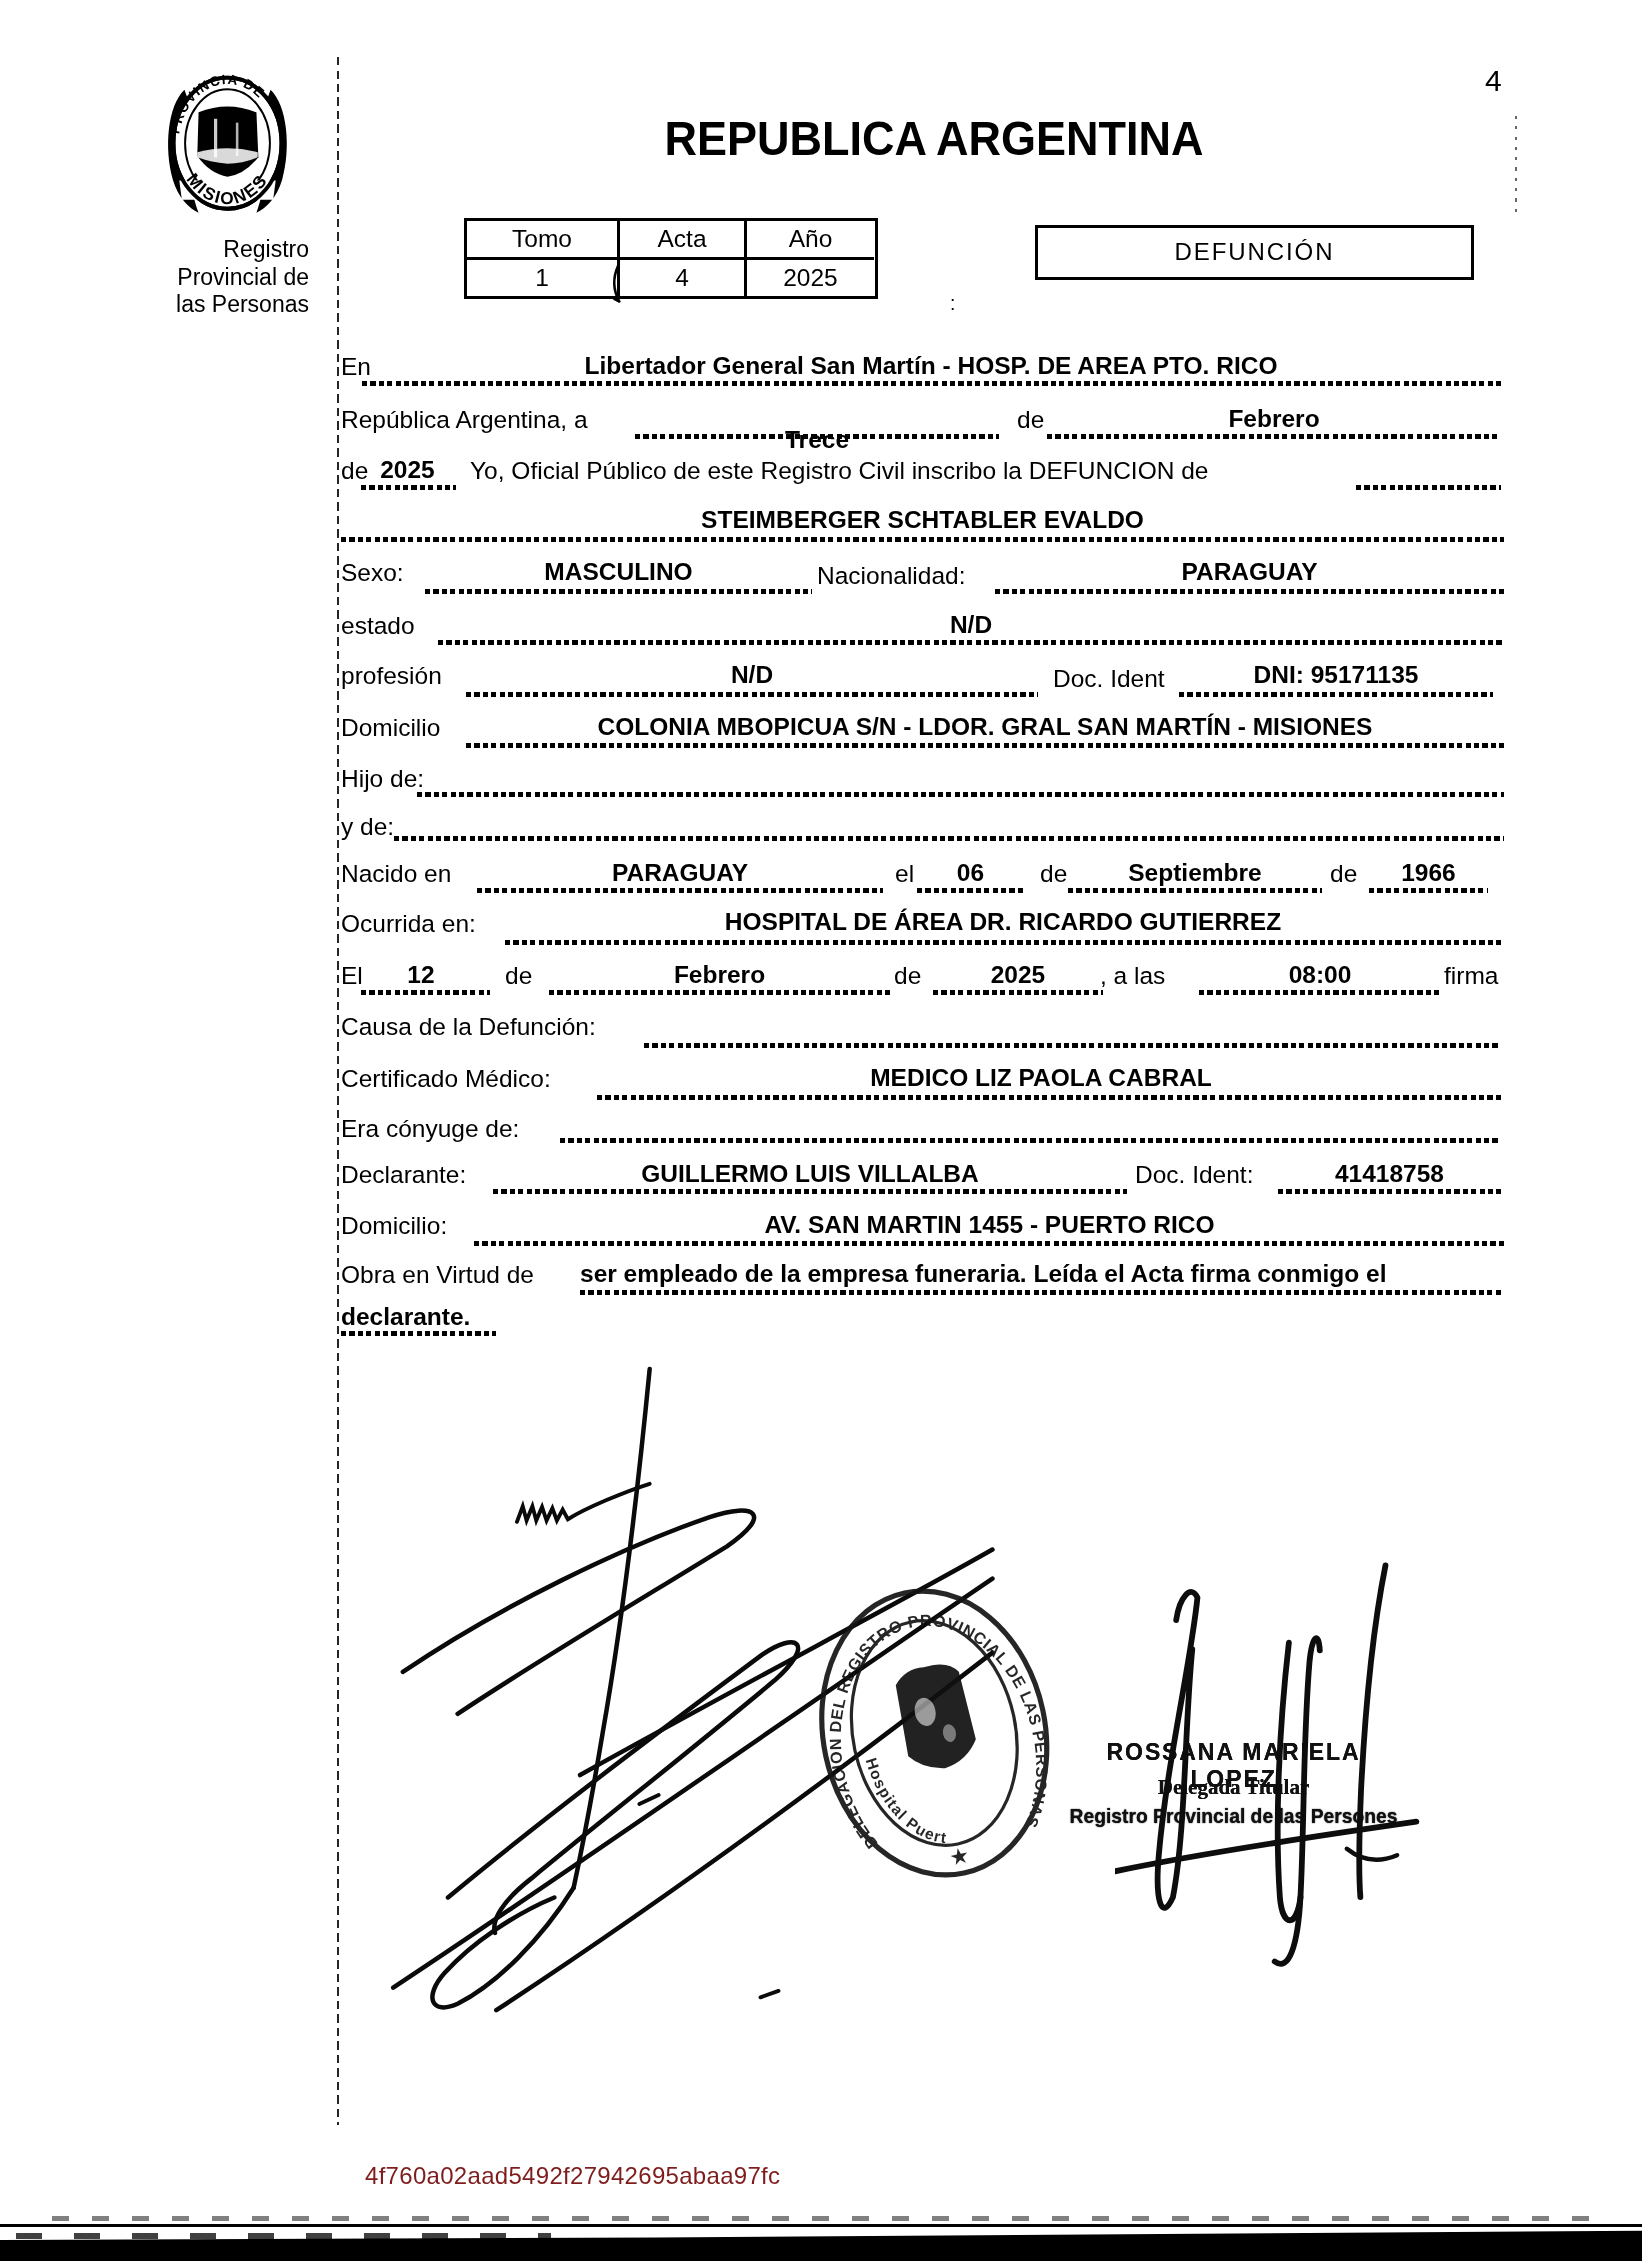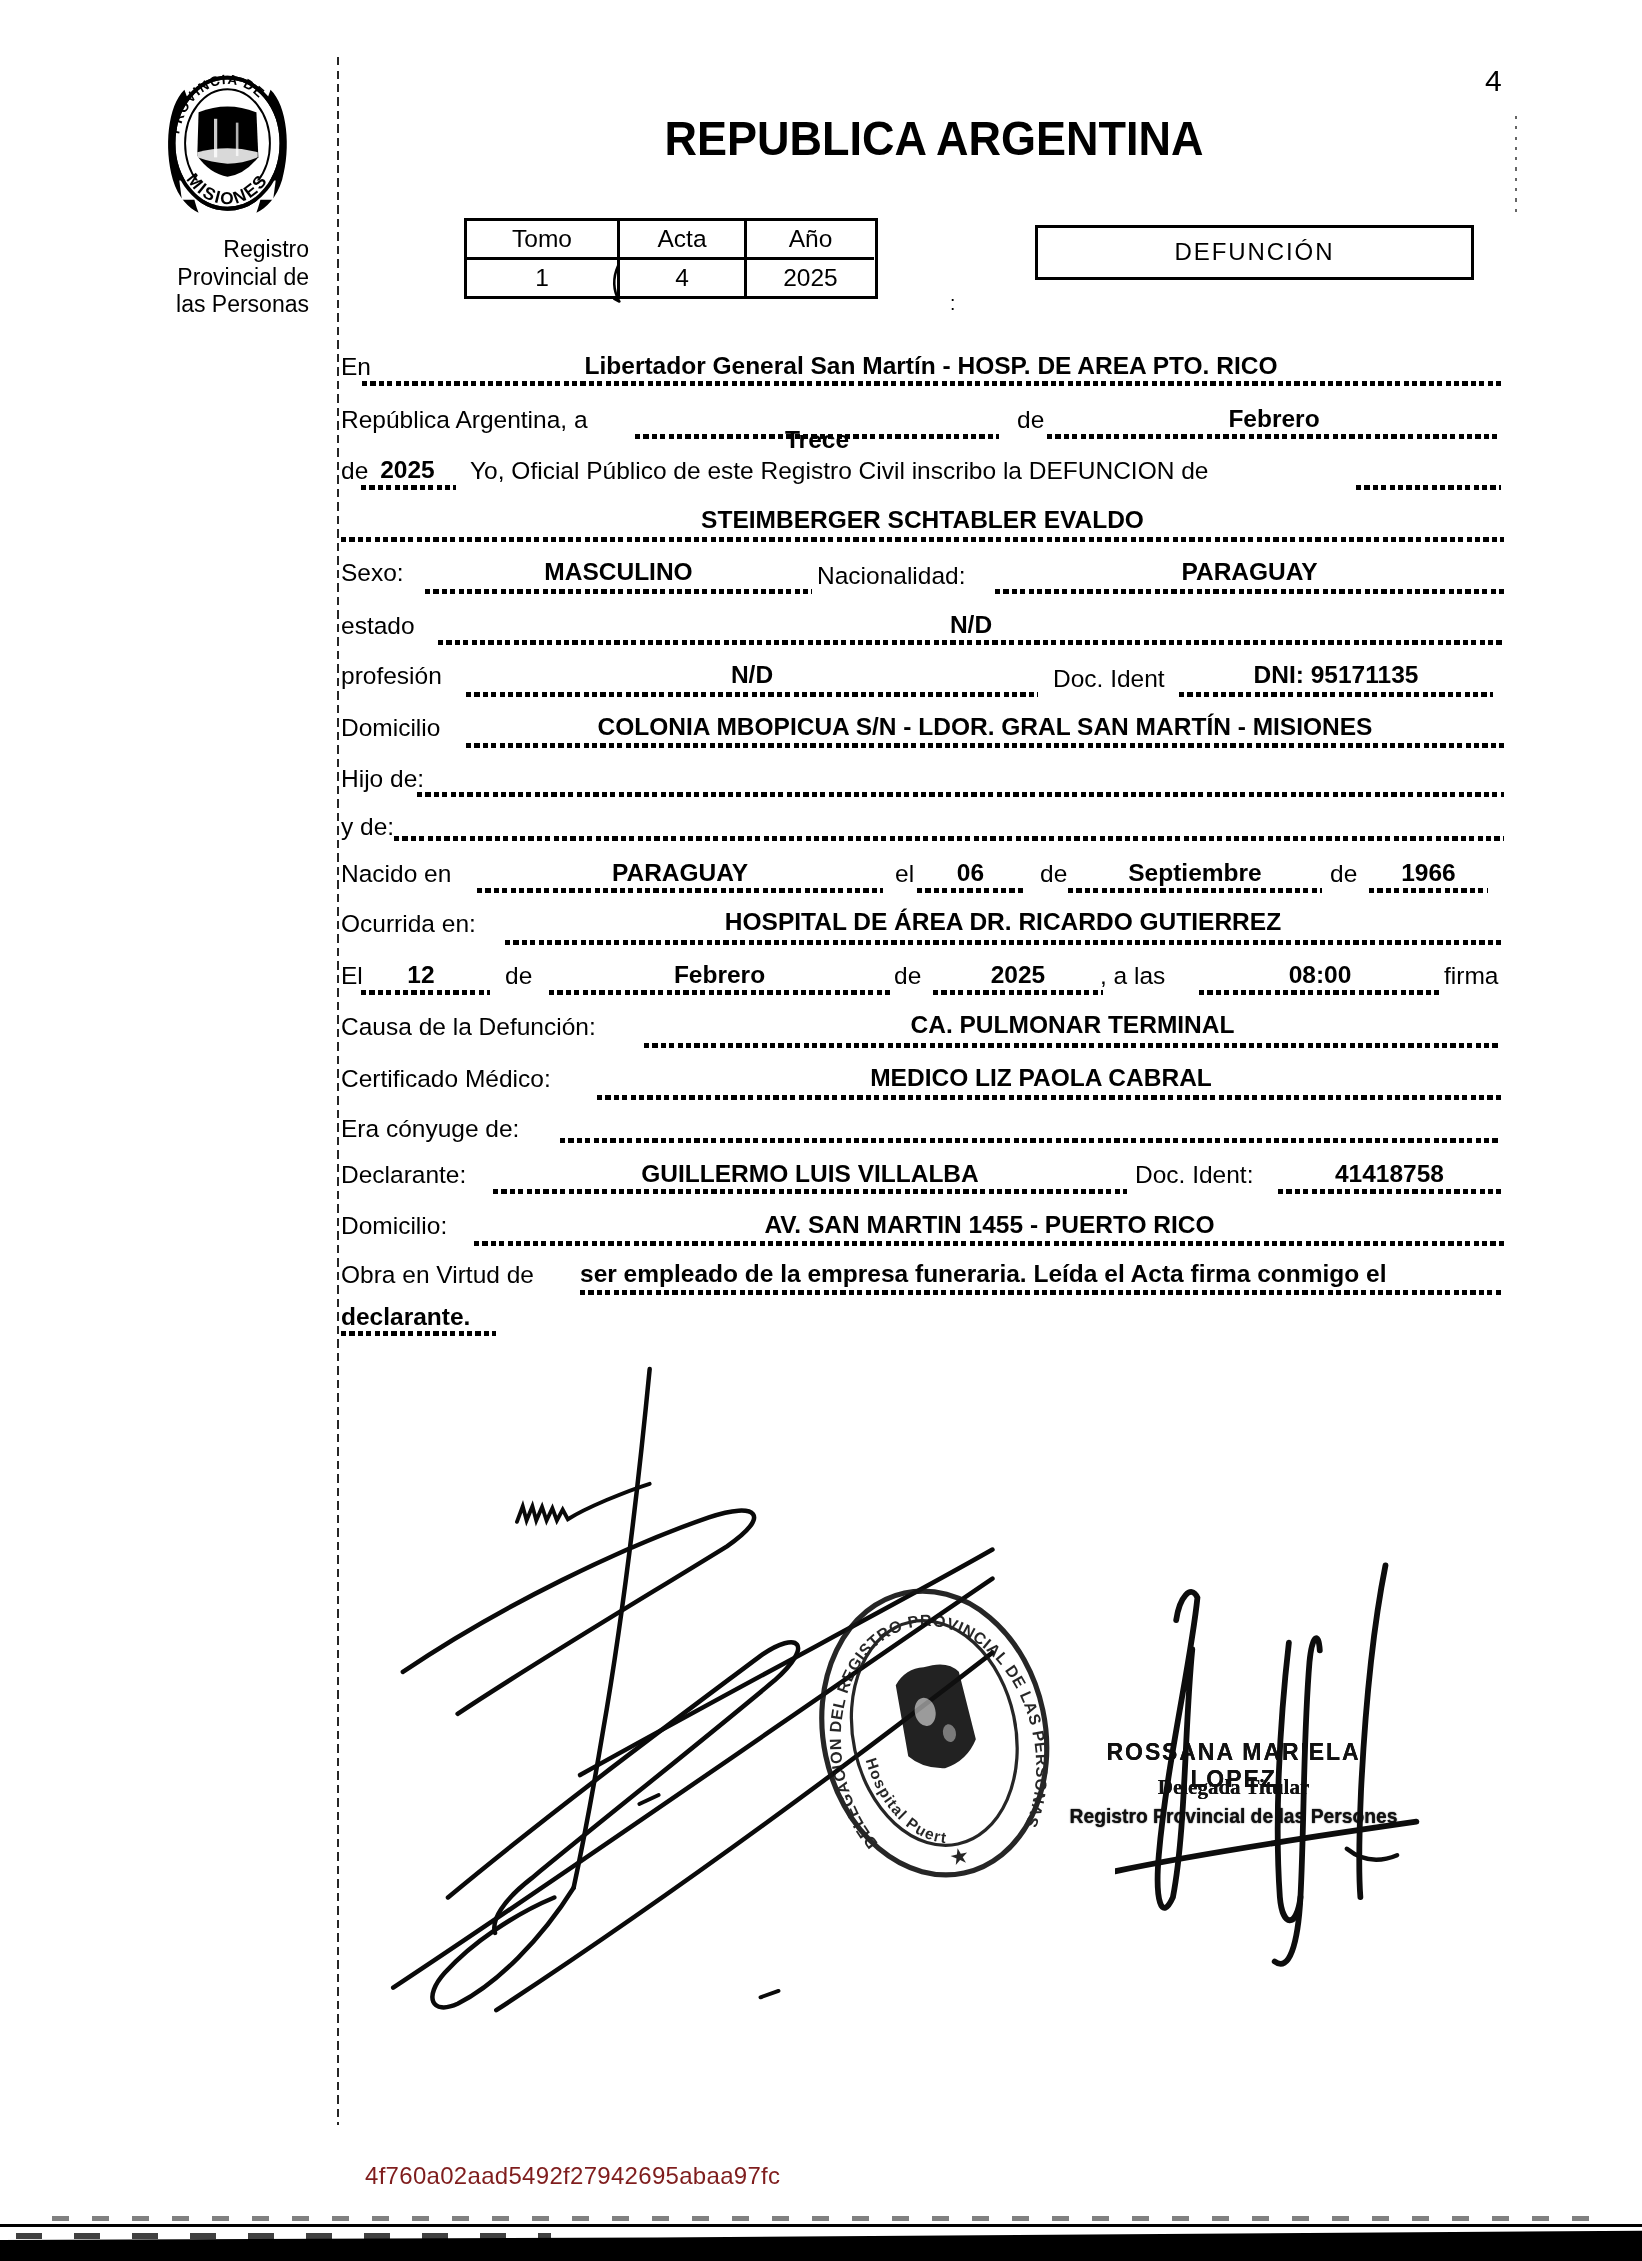--- a/index.html
+++ b/index.html
@@ -173,21 +173,20 @@
   <div class="val" style="left:933px;top:961px;width:170px;">2025</div>
   <div class="lbl" style="left:1100px;top:962px;">, a las</div>
   <div class="val" style="left:1199px;top:961px;width:242px;">08:00</div>
   <div class="lbl" style="left:1444px;top:962px;">firma</div>
   <div class="dots" style="left:361px;top:990px;width:129px;"></div>
   <div class="dots" style="left:549px;top:990px;width:341px;"></div>
   <div class="dots" style="left:933px;top:990px;width:170px;"></div>
   <div class="dots" style="left:1199px;top:990px;width:242px;"></div>
 
   <div class="lbl" style="left:341px;top:1013px;">Causa de la Defunción:</div>
-  <div class="val" style="left:644px;top:1011px;width:857px;">CA. PULMONAR TERMINAL</div>
   <div class="dots" style="left:644px;top:1043px;width:857px;"></div>
 
   <div class="lbl" style="left:341px;top:1065px;">Certificado Médico:</div>
   <div class="val" style="left:597px;top:1064px;width:888px;">MEDICO LIZ PAOLA CABRAL</div>
   <div class="dots" style="left:597px;top:1095px;width:904px;"></div>
 
   <div class="lbl" style="left:341px;top:1115px;">Era cónyuge de:</div>
   <div class="dots" style="left:560px;top:1138px;width:941px;"></div>
 
   <div class="lbl" style="left:341px;top:1161px;">Declarante:</div>

